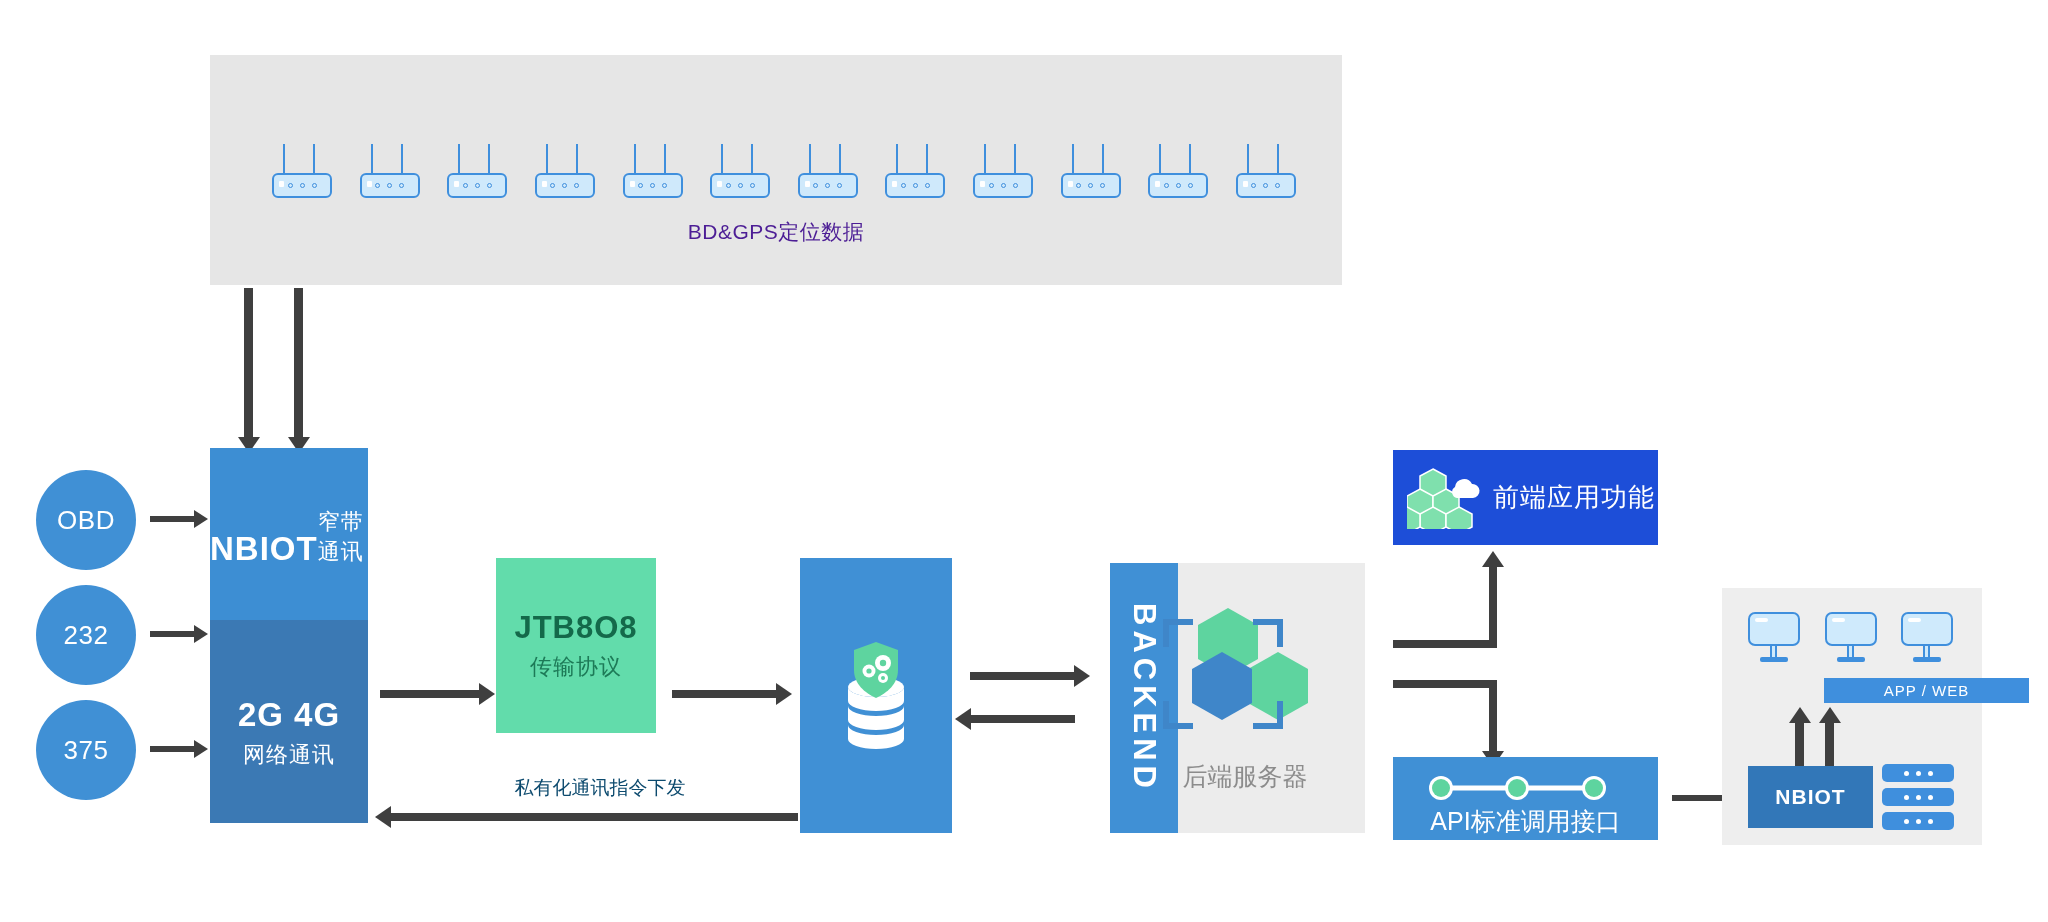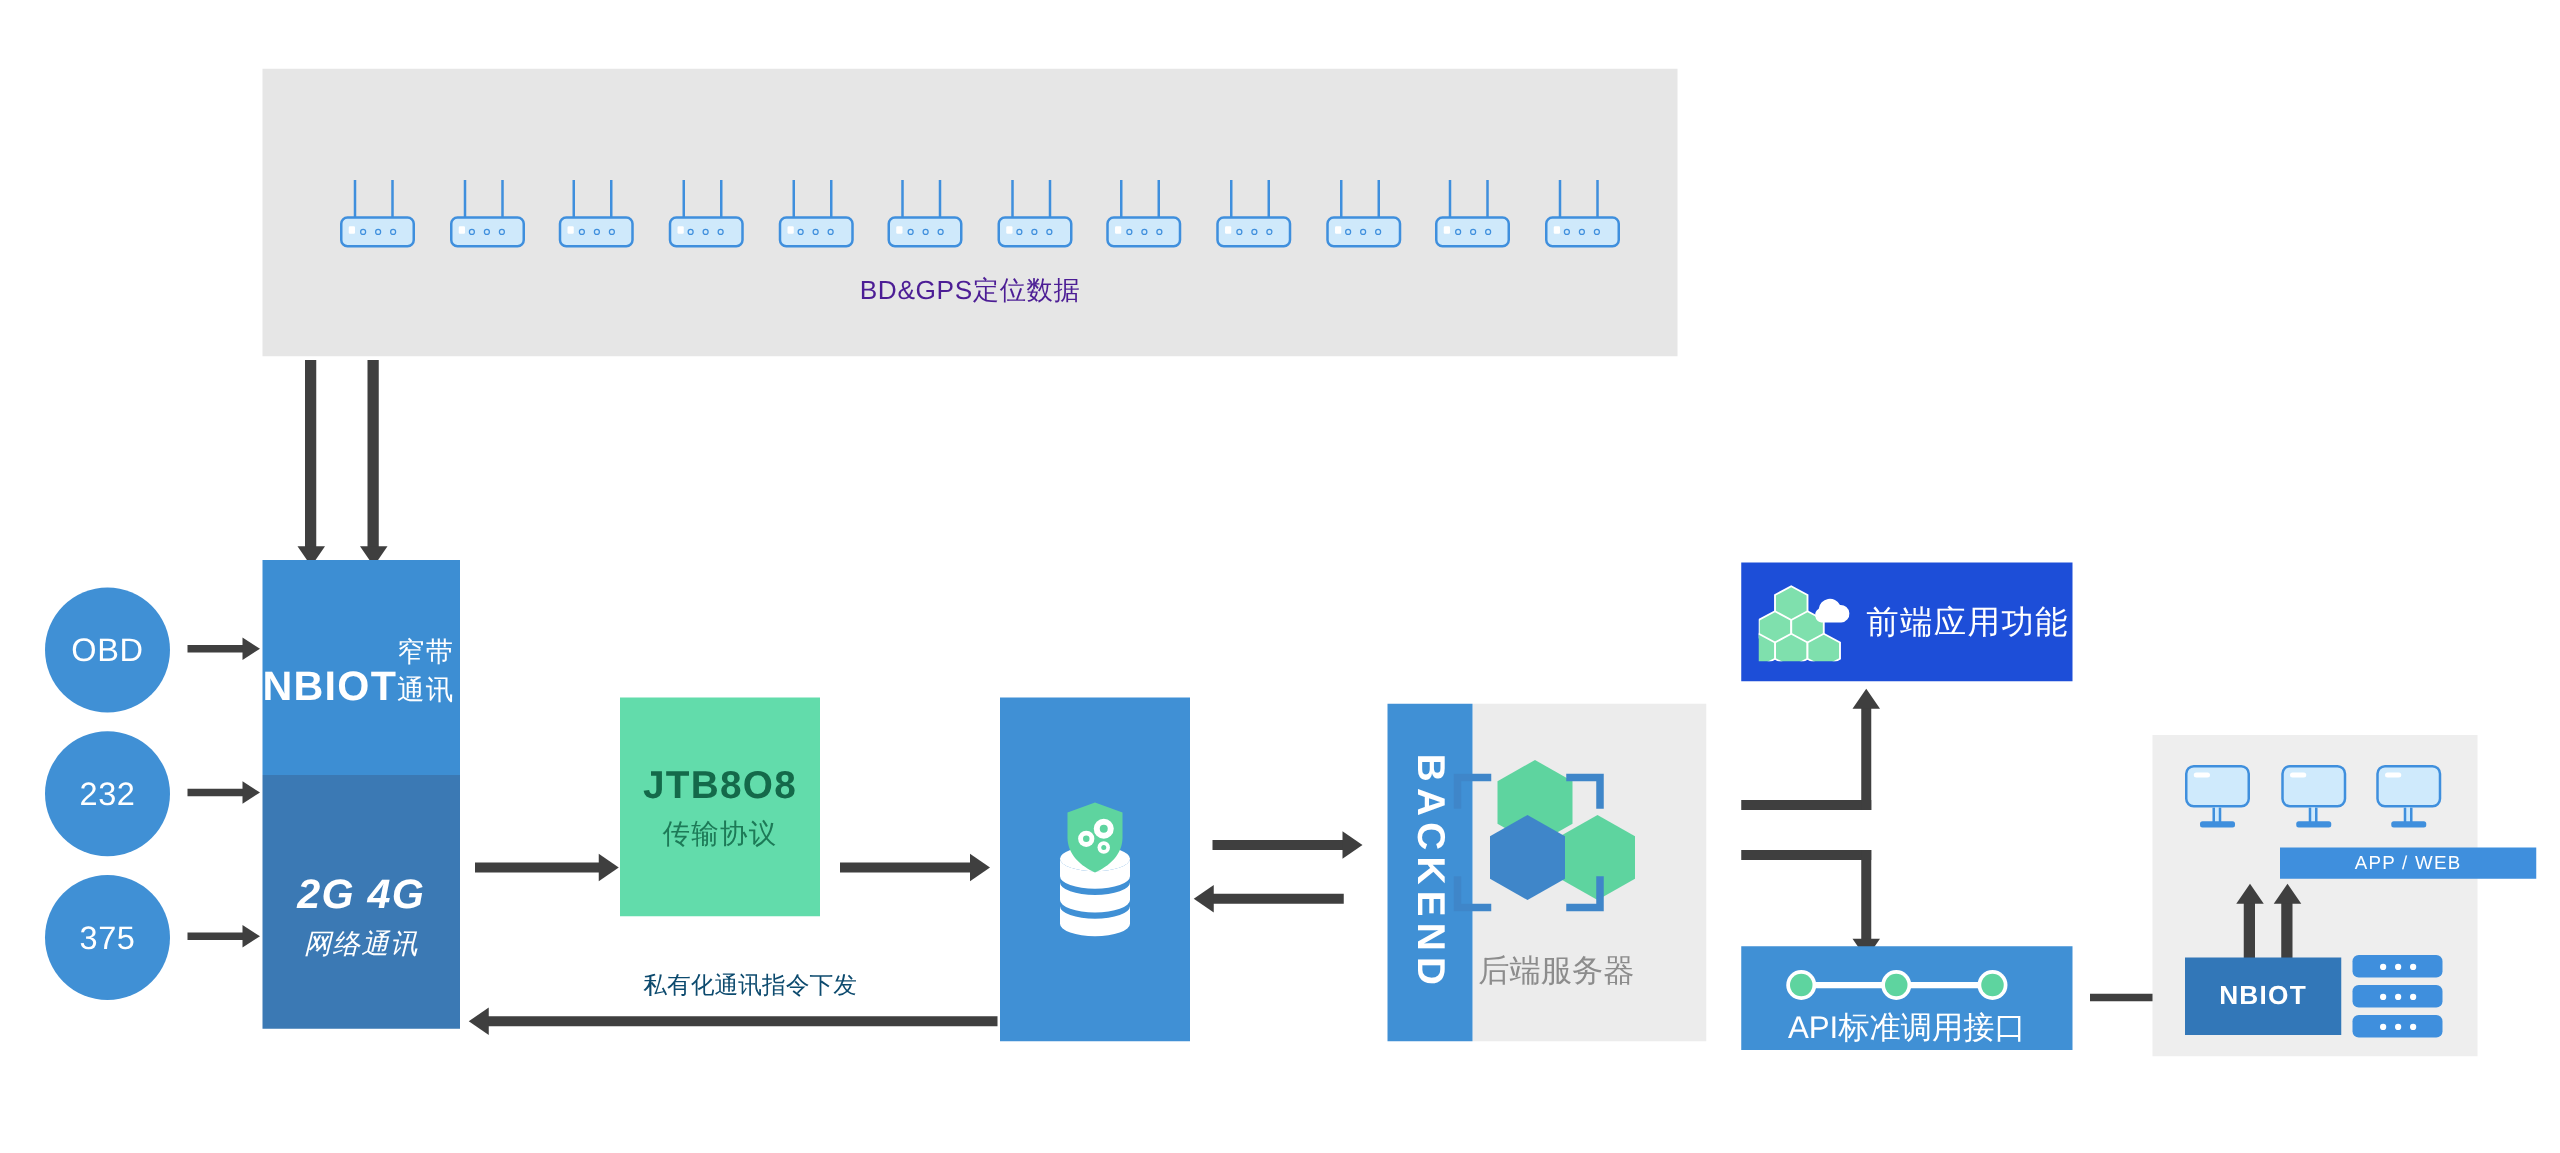--- a/index.html
+++ b/index.html
@@ -47,21 +47,21 @@
   #src-485{left:36px;top:700px;}
   #a-obd{left:150px;top:516px;width:45px;}
   #a-232{left:150px;top:631px;width:45px;}
   #a-485{left:150px;top:746px;width:45px;}
 
   
   #nbiot-stack{left:210px;top:448px;width:158px;height:375px;}
   #nbiot-top{left:0;top:0;width:158px;height:172px;background:#3d8ed3;color:#fff;
       display:flex;flex-direction:row;align-items:center;justify-content:center;}
   #nbiot-bot{left:0;top:172px;width:158px;height:203px;background:#3b79b4;color:#fff;
-      display:flex;flex-direction:column;align-items:center;justify-content:center;font-style:italic;}
+      display:flex;flex-direction:column;align-items:center;justify-content:center;}
   .blk-title{font-size:33px;font-weight:bold;letter-spacing:1px;}
   .blk-sub{font-size:22px;margin-top:6px;letter-spacing:1px;}
   #nbiot-top .blk-title{margin-top:30px;}
   #nbiot-bot .blk-title{margin-top:22px;}
 
   
   #jtb-box{left:496px;top:558px;width:160px;height:175px;background:#62dcab;
       display:flex;flex-direction:column;align-items:center;justify-content:center;color:#14694a;}
   #jtb-box .blk-title{font-size:31px;}
   #jtb-box .blk-sub{font-size:22px;color:#1d7a57;}

